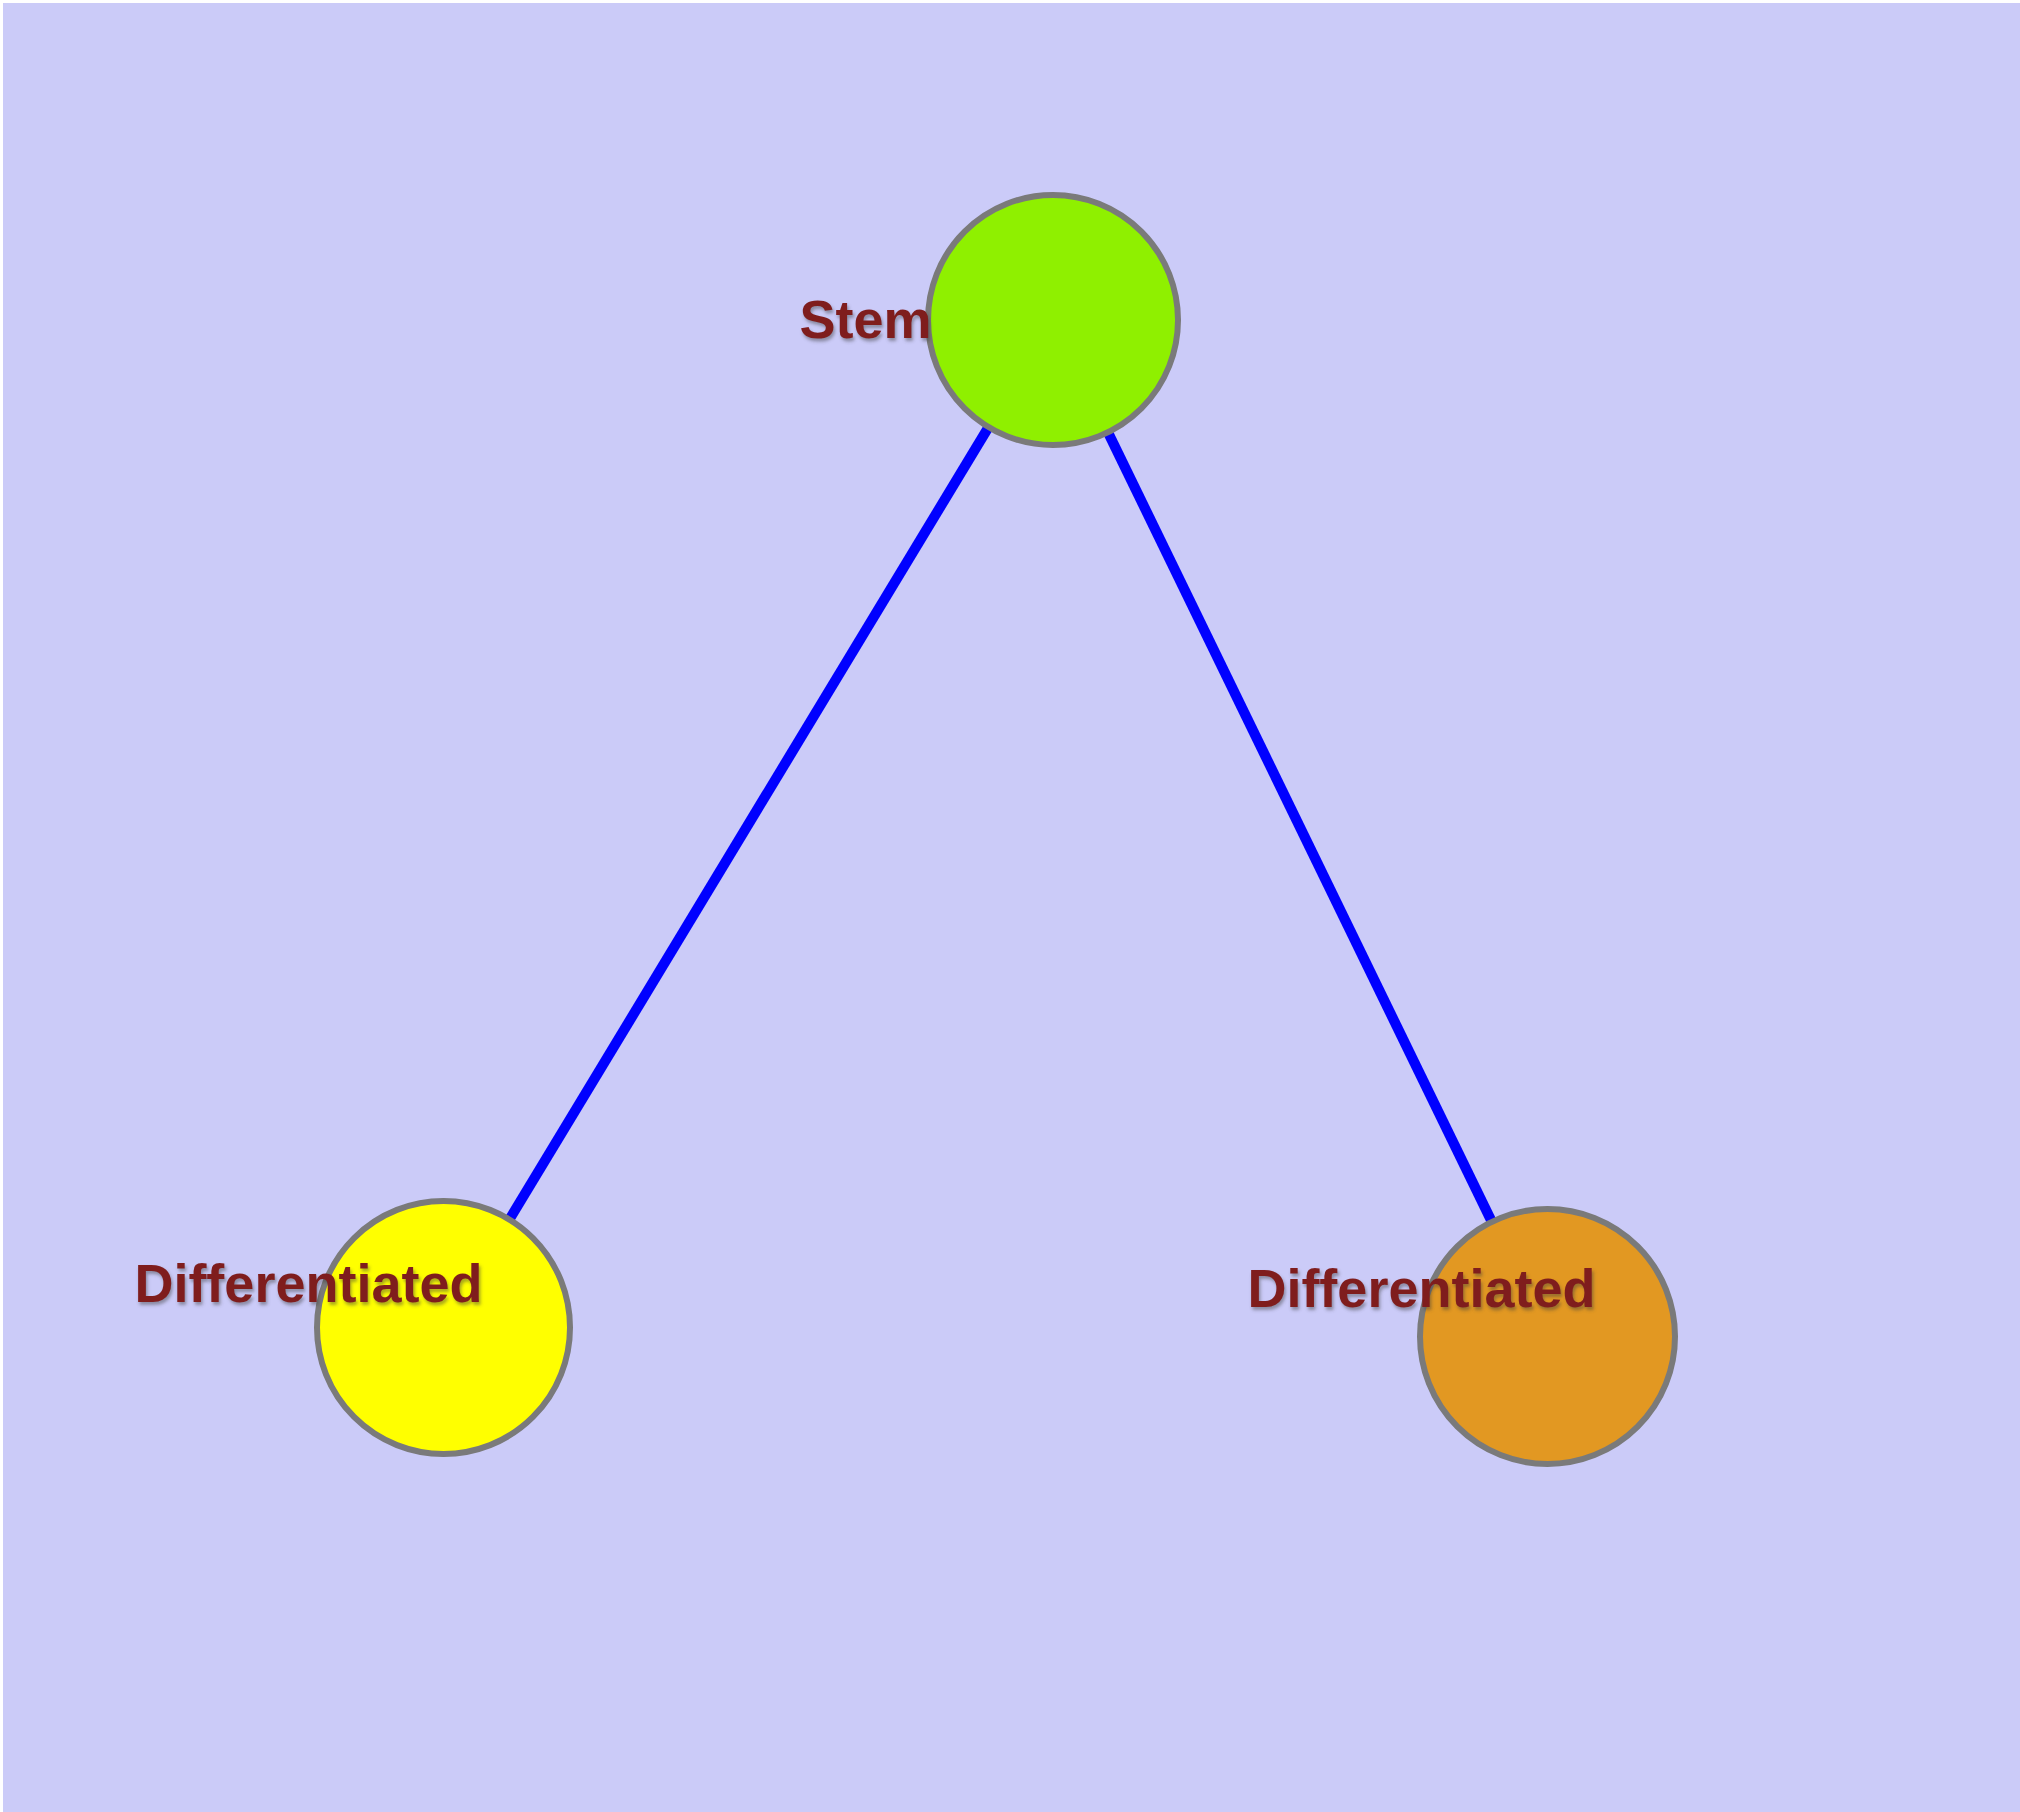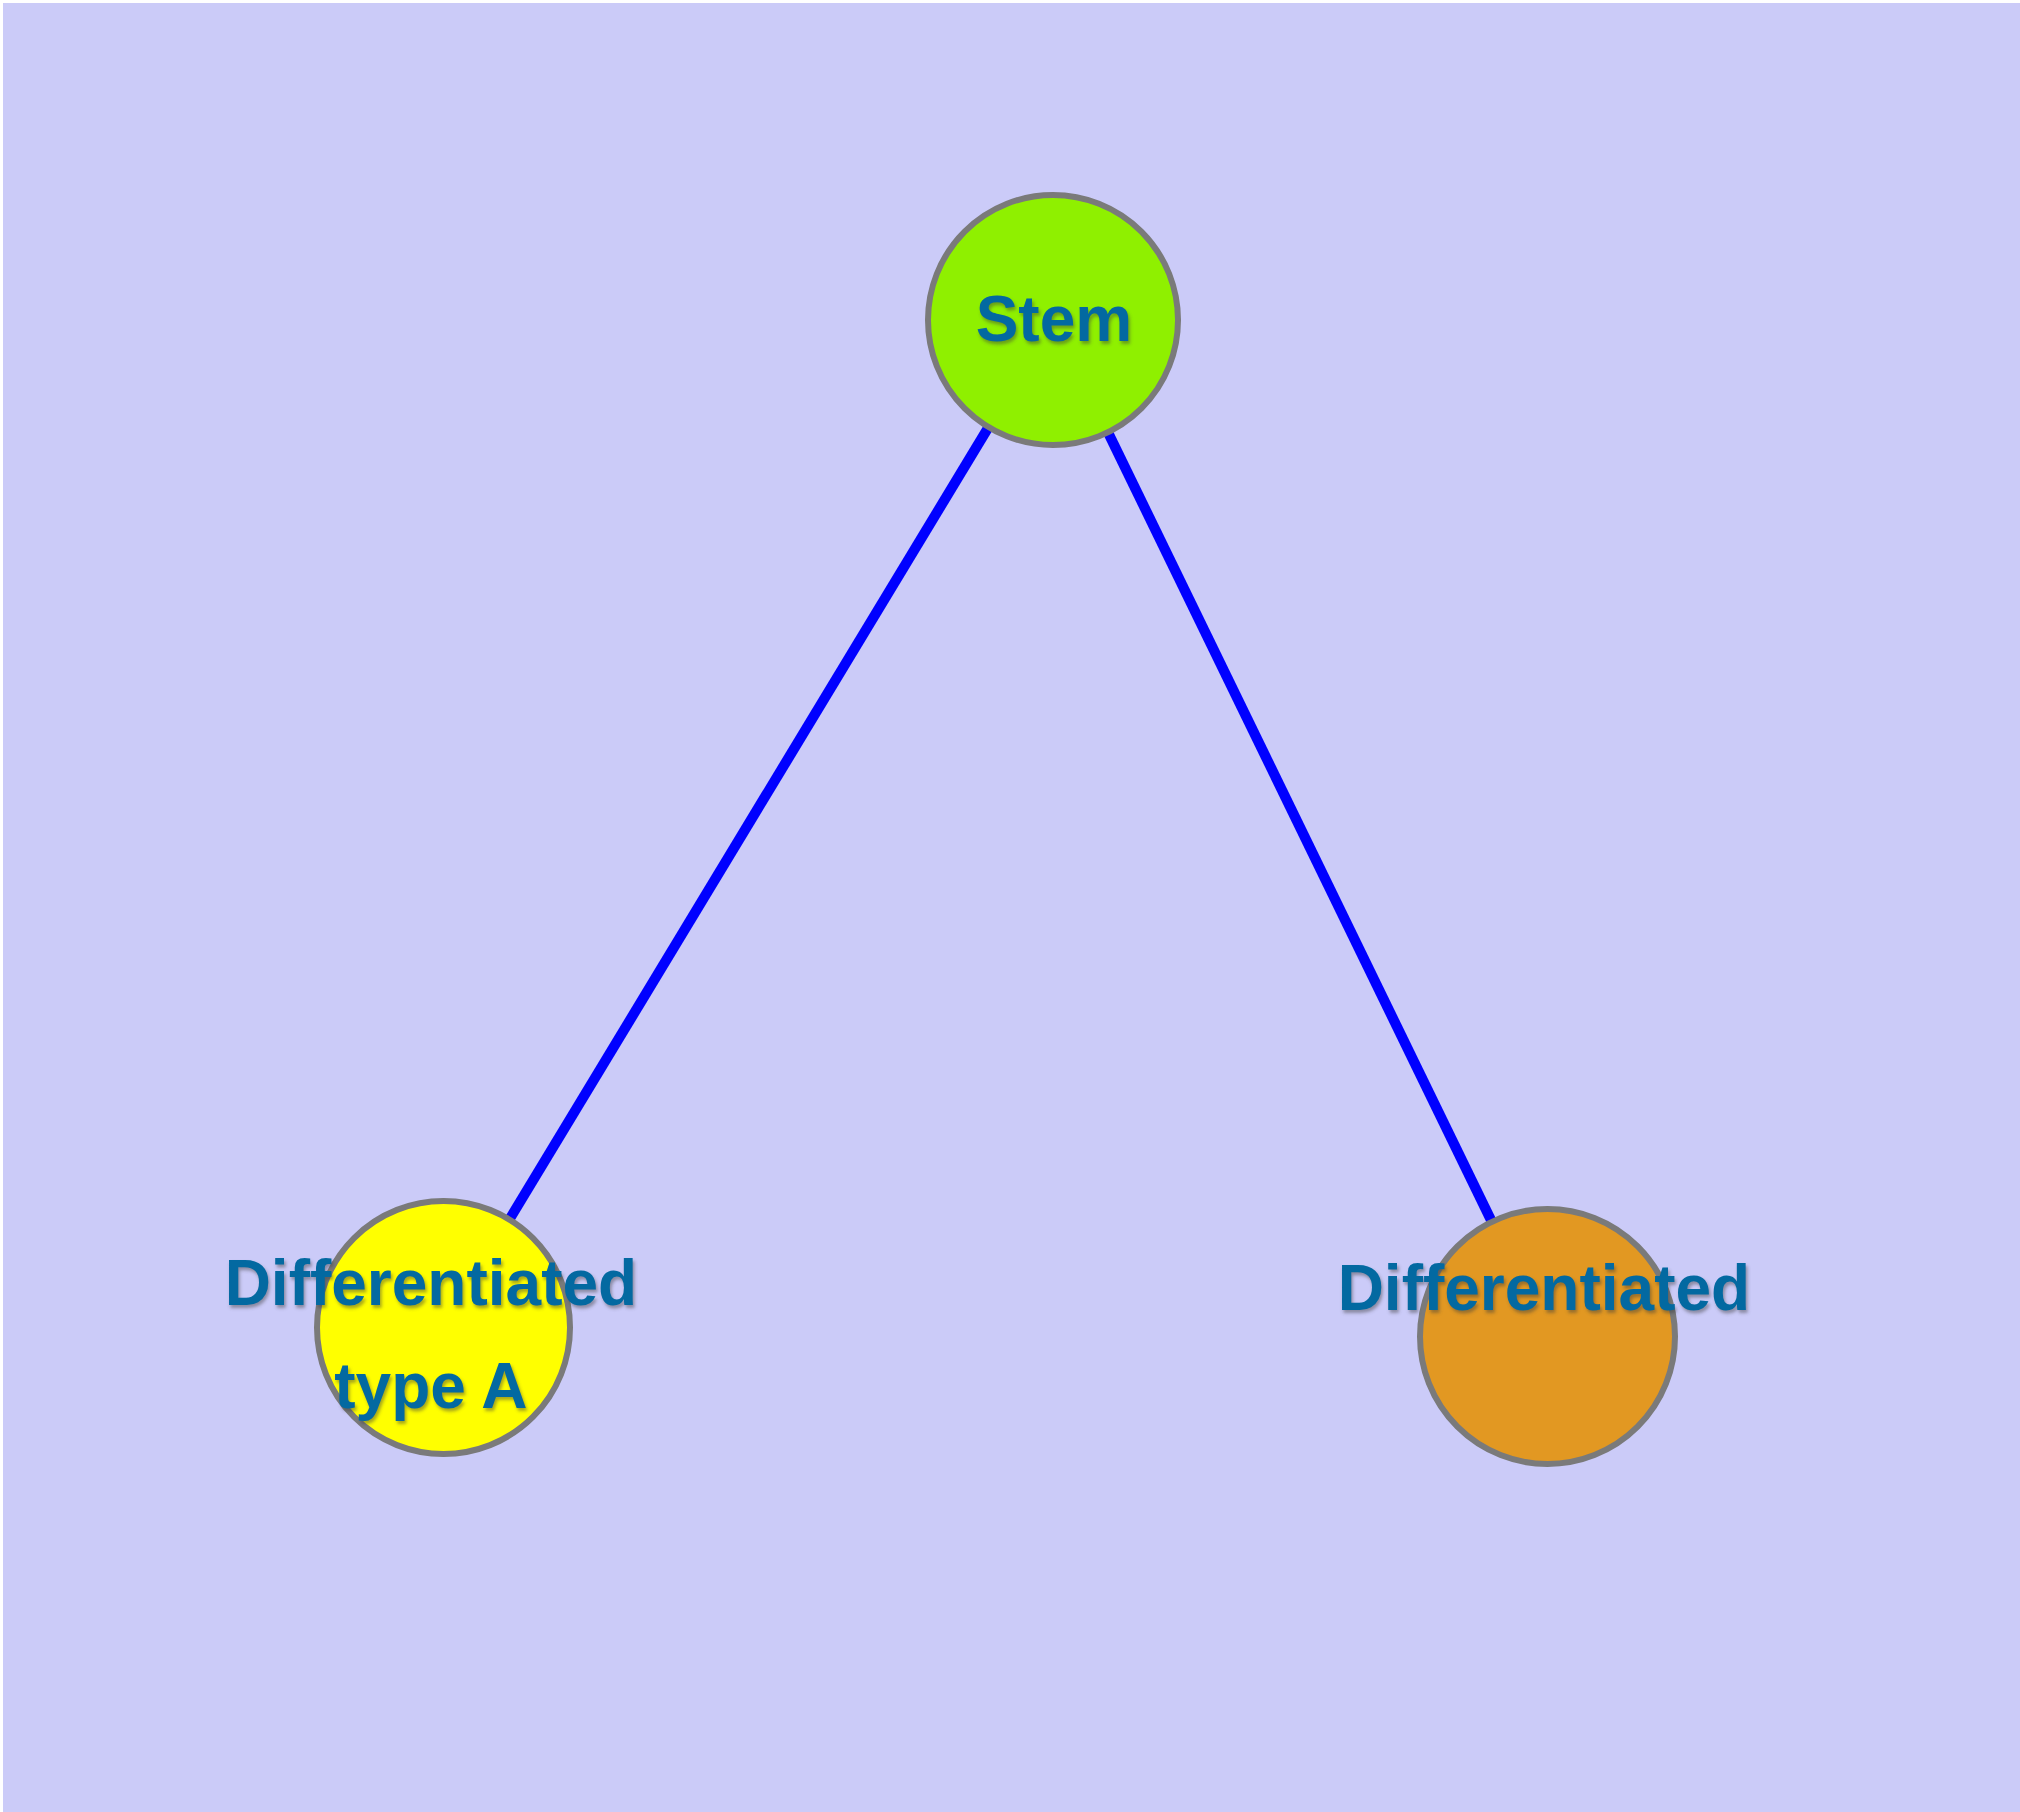--- a/index.html
+++ b/index.html
@@ -39,25 +39,24 @@
     border: 6.8px solid #7a7a7a;
     box-sizing: border-box;
     z-index: 2;
   }
   .node-circle.stem   { left: 922px; top: 189px;  width: 256px; height: 256px; }
   .node-circle.type-a { left: 311px;  top: 1195px; width: 259px; height: 259px; }
   .node-circle.type-b { left: 1414px; top: 1203px; width: 261px; height: 261px; }
   .node-label {
     position: absolute;
     z-index: 3;
-    color: #0369a1;
+    color: #7f1d1d;
     font-weight: bold;
-    font-size: 64px;
+    font-size: 54px;
     line-height: 103px;
-    text-align: center;
     white-space: nowrap;
     text-shadow: 1.7px 2.5px 3.4px rgba(60,60,60,0.45);
   }
   .node-label.stem   { left: 796px;  top: 265px;  width: 509px; line-height: 103px; }
   .node-label.type-a { left: 131px;  top: 1229px; width: 593px; }
   .node-label.type-b { left: 1244px; top: 1234px; width: 593px; }
   .label-line { display: block; }
 </style>
 </head>
 <body>
@@ -73,21 +72,20 @@
     <div class="node-circle stem" style="background-color: rgb(143, 240, 0);"></div>
     <div class="node-circle type-a" style="background-color: rgb(255, 255, 0);"></div>
     <div class="node-circle type-b" style="background-color: rgb(226, 152, 34);"></div>
 
     <div class="node-label stem">
       <span class="label-line">Stem</span>
     </div>
 
     <div class="node-label type-a">
       <span class="label-line">Differentiated</span>
-      <span class="label-line">type A</span>
     </div>
 
     <div class="node-label type-b">
       <span class="label-line">Differentiated</span>
     </div>
 
   </div>
 </div>
 
 

